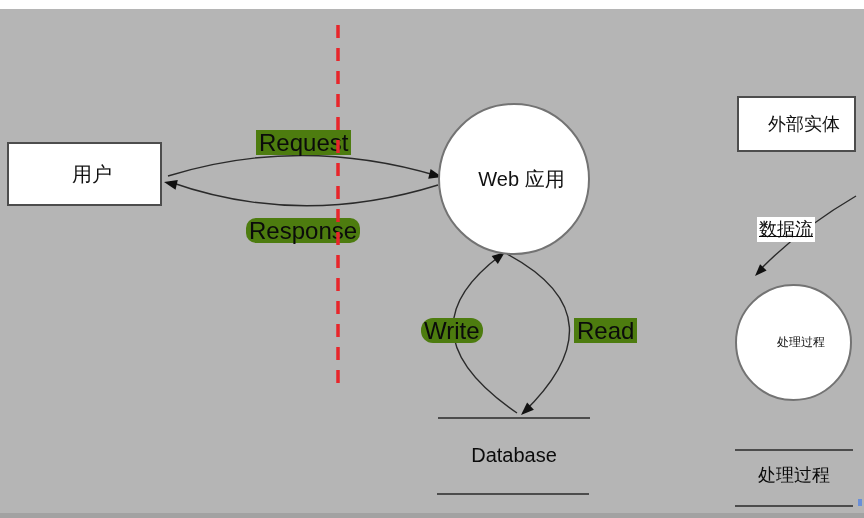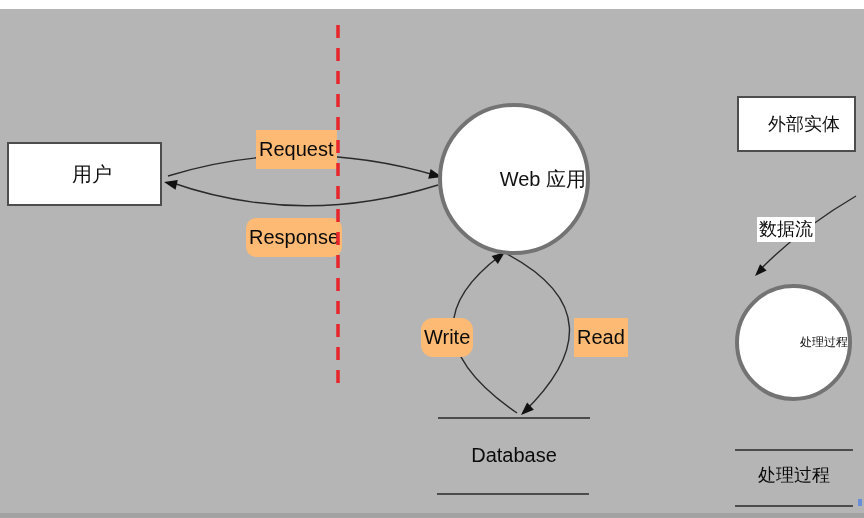--- a/index.html
+++ b/index.html
@@ -7,36 +7,36 @@
          font-family:"Liberation Sans", sans-serif;}
   .canvas{position:absolute;left:0;top:9px;width:864px;height:504px;background:#b5b5b5;}
   .bottomstrip{position:absolute;left:0;top:513px;width:864px;height:5px;background:#a2a2a2;}
   .cursor-artifact{position:absolute;left:858px;top:499px;width:4px;height:7px;background:#6a8fd8;}
   svg{position:absolute;left:0;top:0;}
   .lines-layer{z-index:1;}
   .boundary-layer{z-index:5;}
   .node{position:absolute;display:flex;align-items:center;justify-content:center;
         background:#ffffff;color:#111;z-index:2;box-sizing:border-box;padding-left:15px;}
   .rect-node{border:2px solid #4d4d4d;}
-  .circle-node{border:4px solid #737373;border-radius:50%;justify-content:flex-end;}
+  .circle-node{border:2px solid #737373;border-radius:50%;}
   .cjk{font-family:"Liberation Serif", serif;}
   .user-node{left:7px;top:142px;width:155px;height:64px;font-size:20px;}
   .webapp-node{left:438px;top:103px;width:152px;height:152px;font-size:20px;}
   .ext-entity-node{left:737px;top:96px;width:119px;height:56px;font-size:18px;}
   .process-node{left:735px;top:284px;width:117px;height:117px;font-size:12px;}
-  .flow-label{position:absolute;background:#fdba74;color:#0b0b0b;z-index:3;
-              font-size:20px;line-height:25px;padding:7px 3px;}
+  .flow-label{position:absolute;background:#4d7c0f;color:#0b0b0b;z-index:3;
+              font-size:24px;line-height:25px;padding:0 3px;}
   .request-label{left:256px;top:130px;}
   .response-label{left:246px;top:218px;border-radius:10px;}
   .write-label{left:421px;top:318px;border-radius:12px;}
   .read-label{left:574px;top:318px;text-align:right;}
   .plain-label{position:absolute;color:#0b0b0b;z-index:2;}
   .database-label{left:438px;top:444px;width:152px;text-align:center;font-size:20px;}
   .dataflow-label{left:757px;top:217px;background:#ffffff;font-size:18px;line-height:25px;
-                  padding:0 2px;z-index:3;}
+                  padding:0 2px;z-index:3;text-decoration:underline;}
   .datastore-label{left:735px;top:463px;width:118px;text-align:center;font-size:18px;}
 </style>
 </head>
 <body>
 
 <div class="stage">
   <div class="canvas"></div>
 
   <svg class="lines-layer" width="864" height="518" viewBox="0 0 864 518">
     <g fill="none" stroke="#2a2a2a" stroke-width="1.4">

